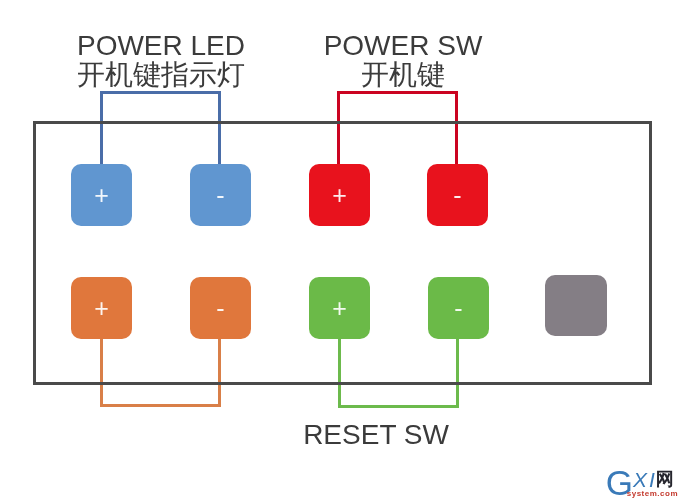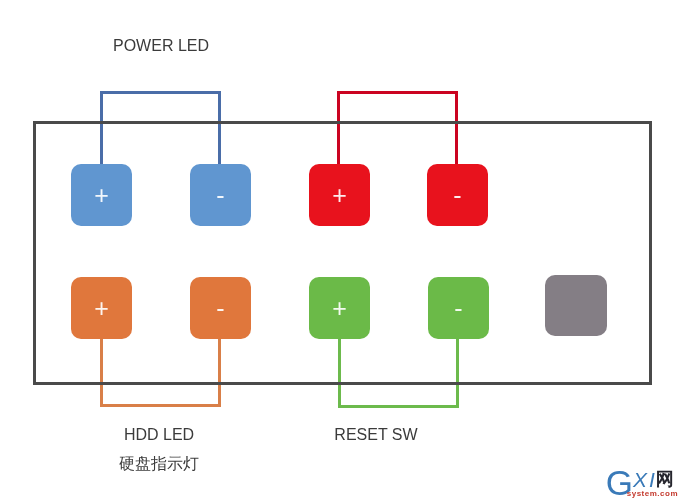--- a/index.html
+++ b/index.html
@@ -11,21 +11,21 @@
     position: relative;
     width: 680px; height: 500px;
     background: var(--bg, #fff);
     overflow: hidden;
   }
   .label {
     position: absolute;
     transform: translateX(-50%);
     text-align: center;
     color: var(--text-color, #3b3b3b);
-    font-size: 16px;
+    font-size: 28px;
     line-height: 29px;
     white-space: nowrap;
   }
   .board-box {
     position: absolute;
     left: 33px; top: 121px;
     width: 619px; height: 264px;
     box-sizing: border-box;
     border: 3px solid var(--box-border, #4a4a4a);
   }
@@ -89,20 +89,25 @@
     letter-spacing: 0.5px;
   }
 </style>
 </head>
 <body>
 
 <div class="stage">
 
   <div class="label lbl-power-led">
     <div>POWER LED</div>
+    <div>开机键指示灯</div>
+  </div>
+  <div class="label lbl-power-sw">
+    <div>POWER SW</div>
+    <div>开机键</div>
   </div>
 
   <div class="bracket top power-led"></div>
   <div class="bracket top power-sw"></div>
   <div class="bracket bottom hdd-led"></div>
   <div class="bracket bottom reset-sw"></div>
 
   <div class="board-box"></div>
 
   <div class="pin power-led row-top p1">
@@ -125,24 +130,20 @@
     <span class="sign">-</span>
   </div>
   <div class="pin reset-sw row-bottom p3">
     <span class="sign">+</span>
   </div>
   <div class="pin reset-sw row-bottom minus">
     <span class="sign">-</span>
   </div>
   <div class="pin unused"></div>
 
-  <div class="label lbl-hdd-led">
-    <div>HDD LED</div>
-    <div>硬盘指示灯</div>
-  </div>
   <div class="label lbl-reset-sw">
     <div>RESET SW</div>
   </div>
 
   <div class="watermark">
     <div class="wm-main">
       <span class="wm-g">G</span>
       <span class="wm-x">X</span>
       <span class="wm-i">I</span>
       <span class="wm-wang">网</span>

